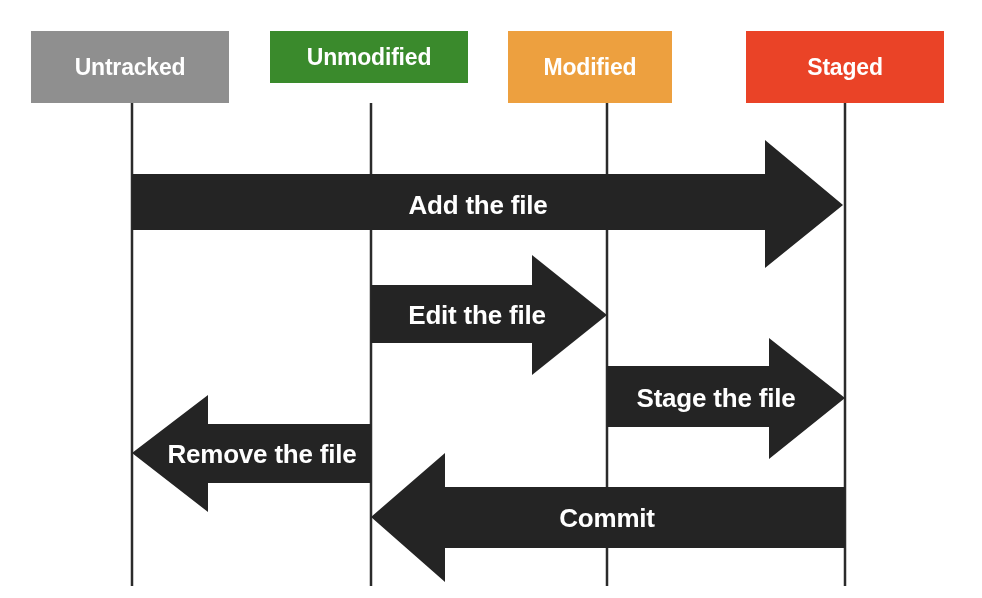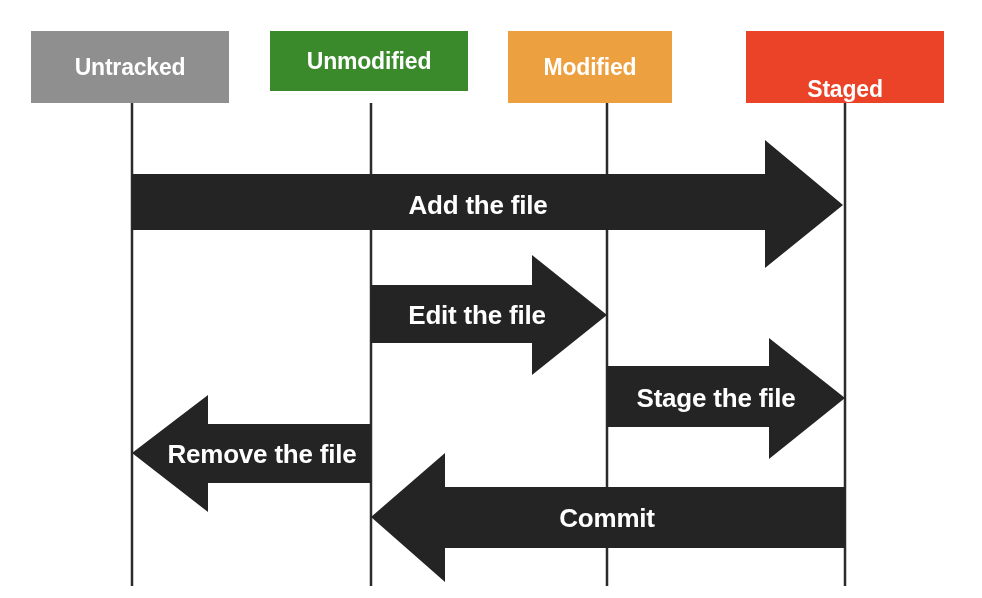--- a/index.html
+++ b/index.html
@@ -44,27 +44,27 @@
   }
 </style>
 </head>
 <body>
 
 <div id="diagram-root">
 
   <div class="state-box" style="left: 31px; top: 31px; width: 198px; height: 72px; background: rgb(143, 143, 143);">
     <span>Untracked</span>
   </div>
-  <div class="state-box" style="left: 270px; top: 31px; width: 198px; height: 60px; background: rgb(58, 138, 44);">
+  <div class="state-box" style="left: 270px; top: 31px; width: 198px; height: 52px; background: rgb(58, 138, 44);">
     <span>Unmodified</span>
   </div>
   <div class="state-box" style="left: 508px; top: 31px; width: 164px; height: 72px; background: rgb(237, 160, 63);">
     <span>Modified</span>
   </div>
-  <div class="state-box" style="left: 746px; top: 31px; width: 198px; height: 72px; background: rgb(234, 67, 39); align-items: flex-end;">
+  <div class="state-box" style="left: 746px; top: 31px; width: 198px; height: 72px; background: rgb(234, 67, 39);">
     <span>Staged</span>
   </div>
 
   <svg class="layer" viewBox="0 0 982 598">
     <g id="lane-lines">
         <line x1="132" x2="132" y1="103" y2="586" stroke="#2b2b2b" stroke-width="2.5"></line>
         <line x1="371" x2="371" y1="103" y2="586" stroke="#2b2b2b" stroke-width="2.5"></line>
         <line x1="607" x2="607" y1="103" y2="586" stroke="#2b2b2b" stroke-width="2.5"></line>
         <line x1="845" x2="845" y1="103" y2="586" stroke="#2b2b2b" stroke-width="2.5"></line>
       </g>

